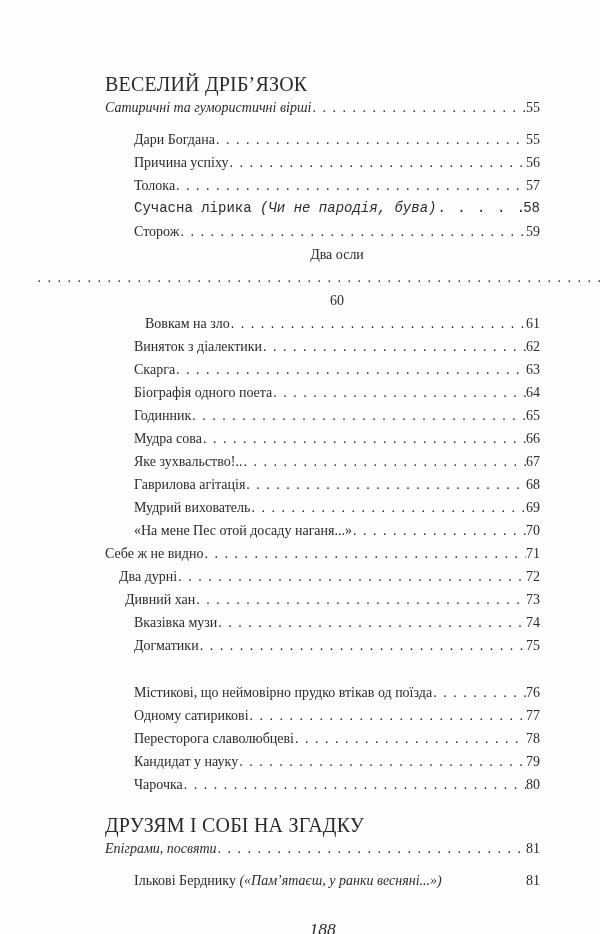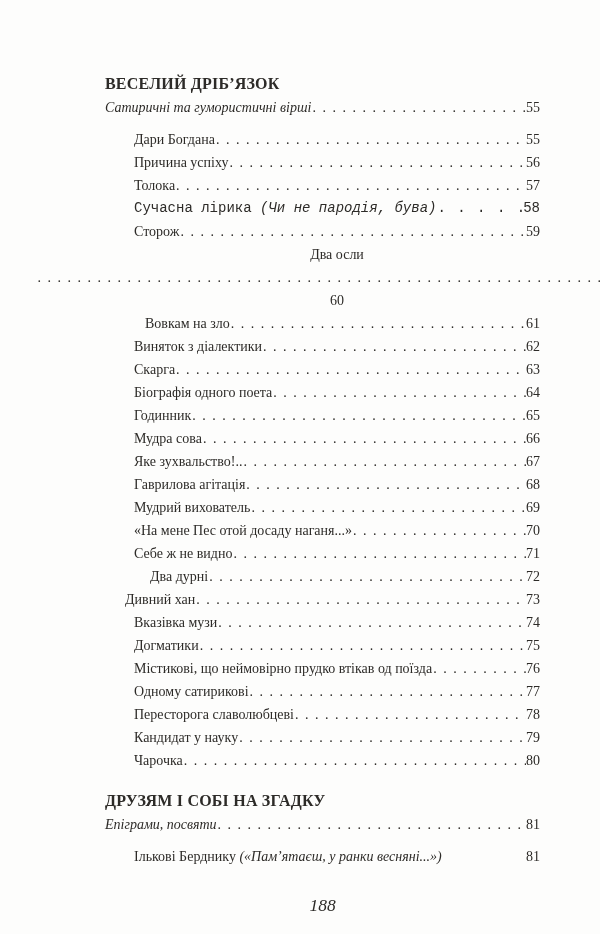--- a/index.html
+++ b/index.html
@@ -14,22 +14,22 @@
     font-family: "Liberation Serif", "DejaVu Serif", serif;
     overflow: hidden;
   }
   .page {
     box-sizing: border-box;
     width: 600px;
     height: 934px;
     padding: 72px 60px 0 105px;
   }
   .heading {
-    font-weight: bold;
-    font-size: 16px;
+    font-weight: normal;
+    font-size: 20px;
     line-height: 24px;
     letter-spacing: 0.2px;
     white-space: nowrap;
   }
   .row {
     display: flex;
     align-items: center;
     font-size: 14px;
     line-height: 23px;
     white-space: nowrap;
@@ -163,46 +163,46 @@
           <div class="row entry" style="margin-left: 29px;">
             <span class="title">Мудрий вихователь</span>
             <span class="dots"></span>
             <span class="pg">69</span>
           </div>
           <div class="row entry" style="margin-left: 29px;">
             <span class="title">«На мене Пес отой досаду наганя...»</span>
             <span class="dots"></span>
             <span class="pg">70</span>
           </div>
-          <div class="row entry" style="margin-left: 29px;">
+          <div class="row entry" style="">
             <span class="title">Себе ж не видно</span>
             <span class="dots"></span>
             <span class="pg">71</span>
           </div>
-          <div class="row entry" style="margin-left: 45px;">
+          <div class="row entry" style="margin-left: 14px;">
             <span class="title">Два дурні</span>
             <span class="dots"></span>
             <span class="pg">72</span>
           </div>
           <div class="row entry" style="margin-left: 20px;">
             <span class="title">Дивний хан</span>
             <span class="dots"></span>
             <span class="pg">73</span>
           </div>
           <div class="row entry" style="margin-left: 29px;">
             <span class="title">Вказівка музи</span>
             <span class="dots"></span>
             <span class="pg">74</span>
           </div>
           <div class="row entry" style="margin-left: 29px;">
             <span class="title">Догматики</span>
             <span class="dots"></span>
             <span class="pg">75</span>
           </div>
-          <div class="row entry" style="margin-left: 29px;">
+          <div class="row entry" style="margin-left: 29px; margin-top: 24px;">
             <span class="title">Містикові, що неймовірно прудко втікав од поїзда</span>
             <span class="dots"></span>
             <span class="pg">76</span>
           </div>
           <div class="row entry" style="margin-left: 29px;">
             <span class="title">Одному сатирикові</span>
             <span class="dots"></span>
             <span class="pg">77</span>
           </div>
           <div class="row entry" style="margin-left: 29px;">

